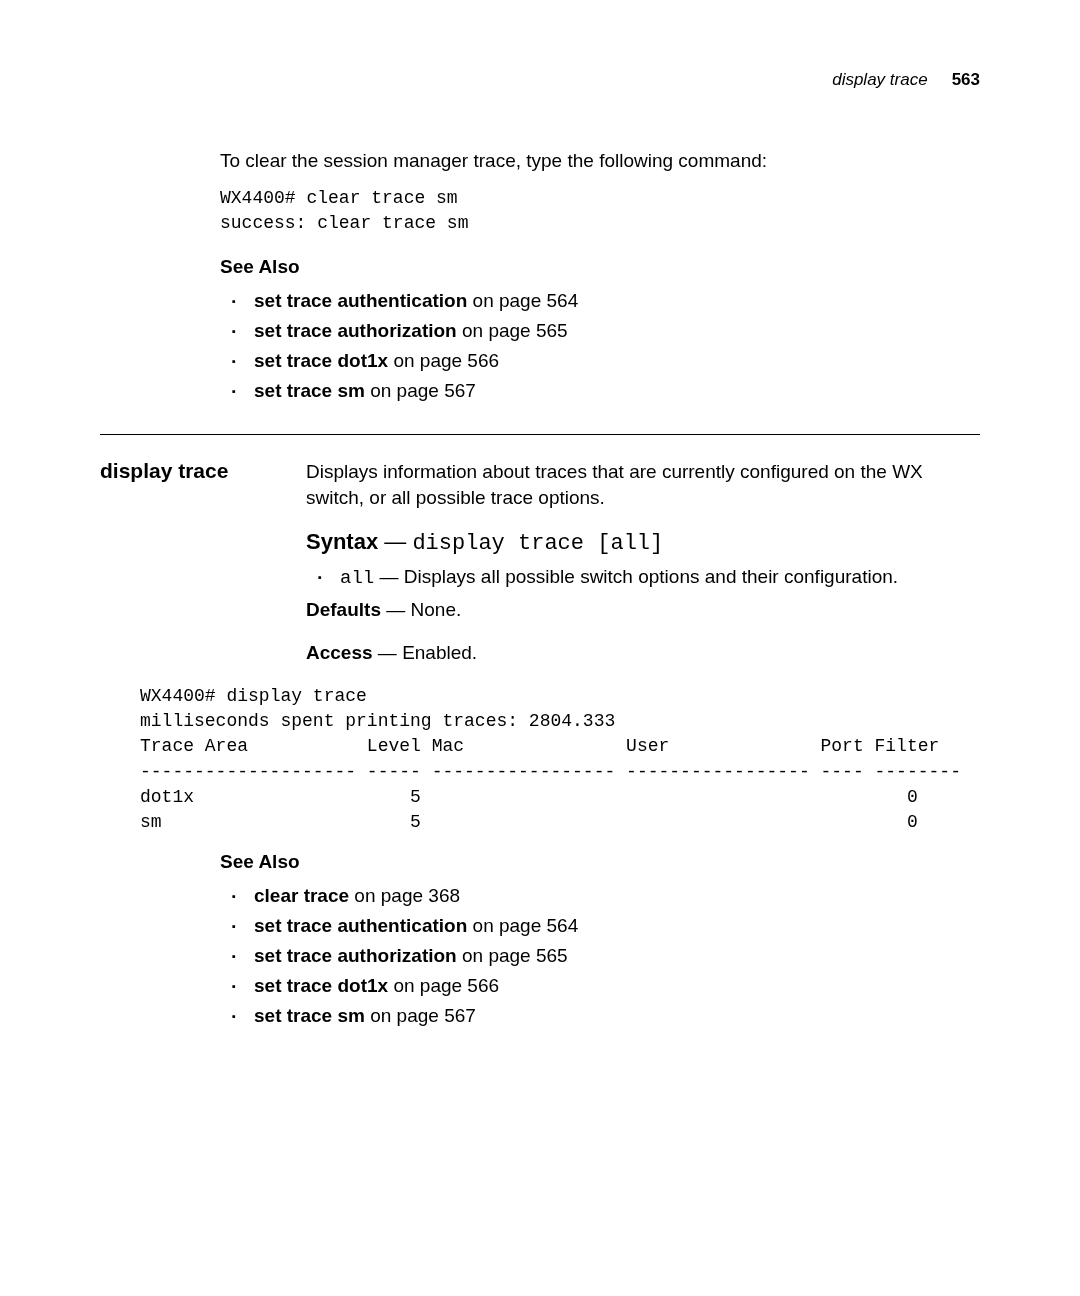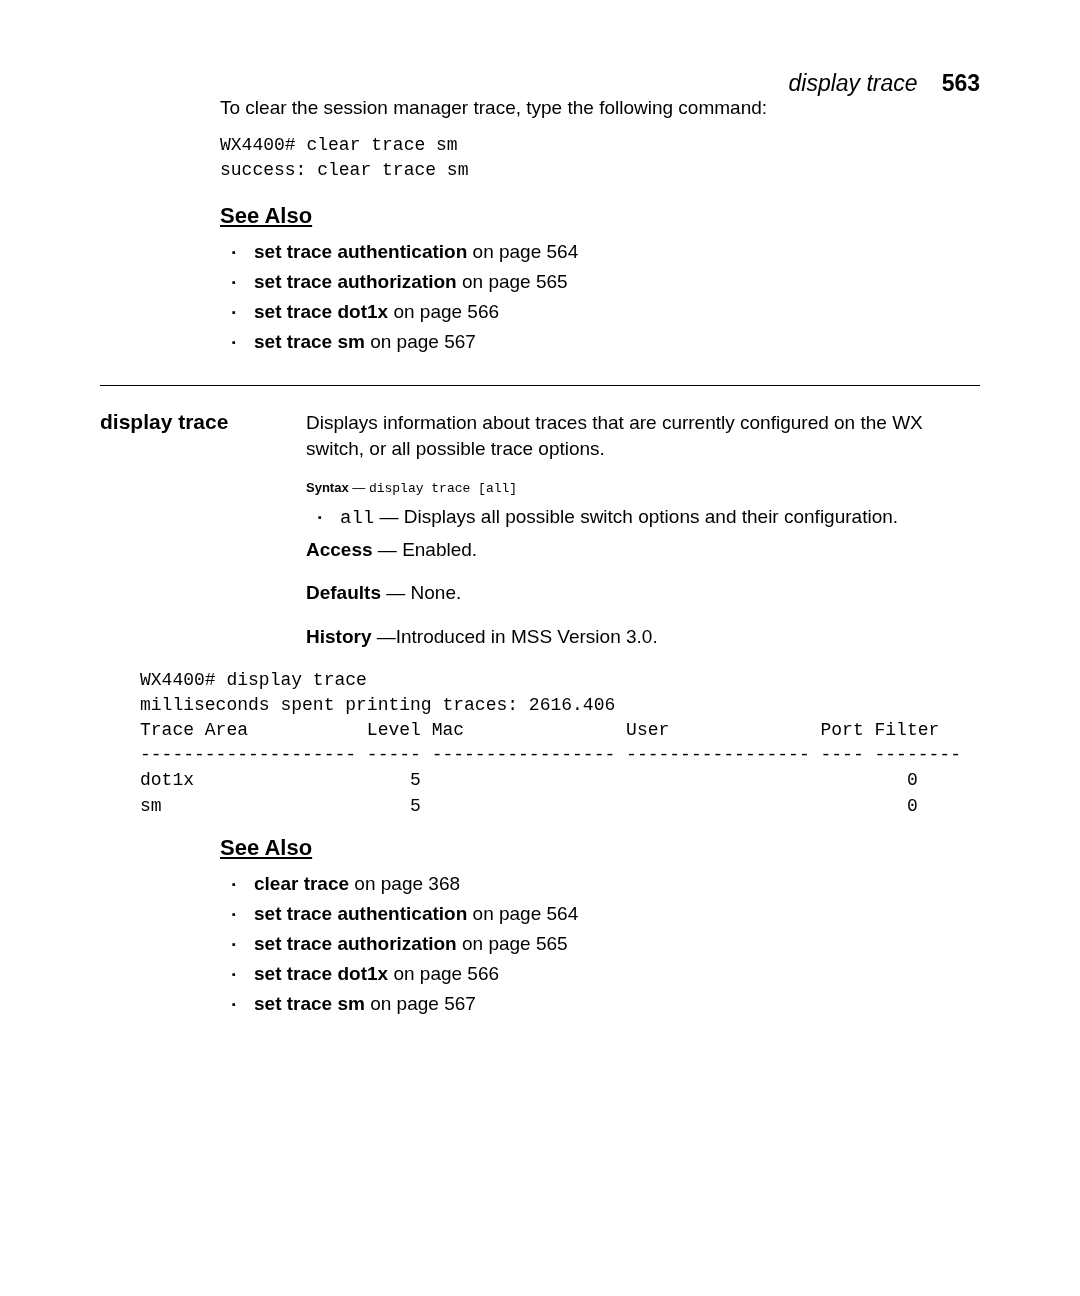--- a/index.html
+++ b/index.html
@@ -10,21 +10,22 @@
     body {
       font-family: "Helvetica Neue", Helvetica, Arial, sans-serif;
       background: #fff;
       width: 1080px;
       height: 1296px;
       padding: 70px 100px 40px 100px;
       color: #000;
     }
     .header-line {
       text-align: right;
-      font-size: 23px;
+      margin-bottom: 60px;
+      font-size: 17px;
     }
     .header-title {
       font-style: italic;
       margin-right: 24px;
     }
     .header-page {
       font-weight: bold;
     }
     .content-indent {
       margin-left: 120px;
@@ -40,23 +41,22 @@
     }
     .mono-block {
       margin-bottom: 20px;
       line-height: 1.4;
     }
     .mono-bold {
       font-weight: normal;
     }
     .see-also-heading {
       font-weight: bold;
-      font-size: 22px;
+      font-size: 19px;
       margin-bottom: 12px;
-      text-decoration: underline;
     }
     ul.bullets {
       list-style: none;
       padding-left: 12px;
     }
     ul.bullets li {
       font-size: 19px;
       margin-bottom: 8px;
       position: relative;
       padding-left: 22px;
@@ -92,21 +92,21 @@
     }
     .section-body p {
       margin-bottom: 18px;
       line-height: 1.35;
     }
     .para-label {
       font-weight: bold;
     }
     .syntax-line {
       margin-bottom: 10px;
-      font-size: 13px;
+      font-size: 22px;
     }
     .example-output {
       font-family: "Courier New", Courier, monospace;
       font-size: 18px;
       white-space: pre;
       line-height: 1.4;
       margin-left: 40px;
       margin-bottom: 16px;
     }
     .inline-mono {
@@ -142,31 +142,30 @@
     <p>Displays information about traces that are currently configured on the WX switch, or all possible trace options.</p>
 
     <div class="syntax-line">
       <span class="para-label">Syntax</span><span> — </span><span class="inline-mono mono-bold">display trace </span><span class="inline-mono">[</span><span class="inline-mono mono-bold">all</span><span class="inline-mono">]</span>
     </div>
 
     <ul class="bullets">
       <li><span class="inline-mono mono-bold">all</span><span> — </span><span>Displays all possible switch options and their configuration.</span></li>
     </ul>
 
+    <p><span class="para-label">Defaults</span><span> — </span><span>None.</span></p>
+
     <p><span class="para-label">Access</span><span> — </span><span>Enabled.</span></p>
 
-    <p><span class="para-label">Defaults</span><span> — </span><span>None.</span></p>
-
-    <p><span class="para-label">History</span><span> —</span><span>Introduced in MSS Version 3.0.</span></p>
 
   </div>
 </div>
 
 <div class="example-output"><span>WX4400# </span><span class="mono-bold">display trace</span>
-<span>milliseconds spent printing traces: 2616.406</span>
+<span>milliseconds spent printing traces: 2804.333</span>
 <span>Trace Area           Level Mac               User              Port Filter</span>
 <span>-------------------- ----- ----------------- ----------------- ---- --------</span>
 <span>dot1x                    5                                             0</span>
 <span>sm                       5                                             0</span></div>
 
 <div class="content-indent">
   <div class="see-also-heading">See Also</div>
   <ul class="bullets">
     <li><span class="bold">clear trace</span><span> on page 368</span></li>
     <li><span class="bold">set trace authentication</span><span> on page 564</span></li>

